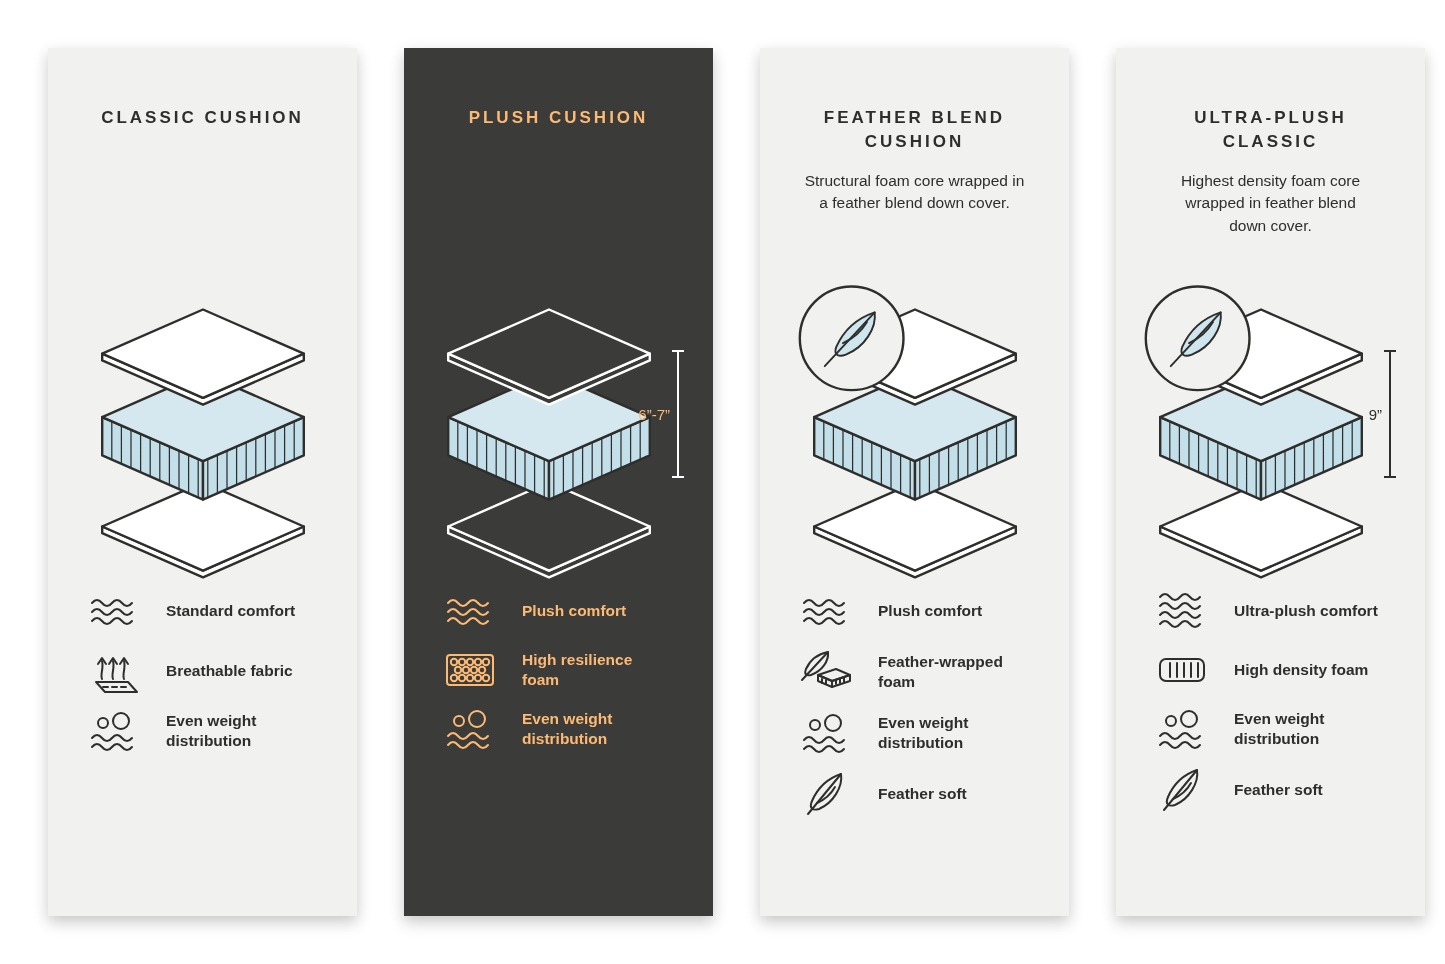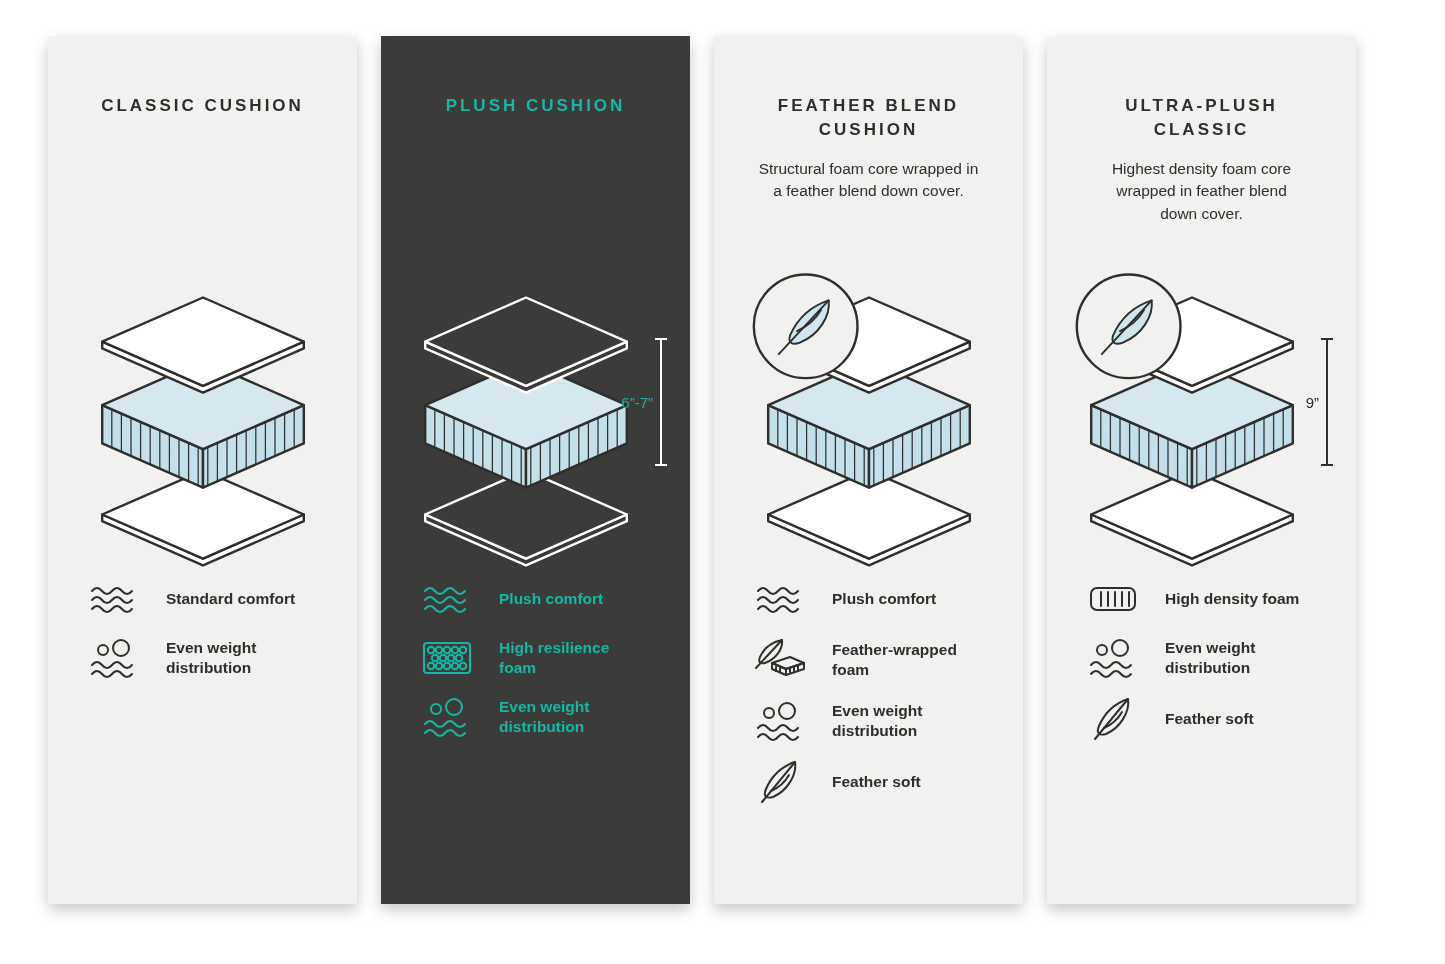--- a/index.html
+++ b/index.html
@@ -1,27 +1,27 @@
 <!DOCTYPE html>
 <html><head>
 <meta charset="utf-8">
 <style>
   html,body{margin:0;padding:0;}
   body{
     width:1445px;height:964px;background:#ffffff;overflow:hidden;
     font-family:"Liberation Sans","DejaVu Sans",sans-serif;color:#2e2e2c;
   }
-  .board{display:flex;gap:24px;padding:36px 0 0 48px;}
+  .board{display:flex;gap:47px;padding:48px 0 0 48px;}
   .card{
     width:309px;height:868px;box-sizing:border-box;
     background:var(--bg);padding:58px 26px 0;
     box-shadow:0 6px 14px rgba(0,0,0,0.22);
     --bg:#f1f1ef;--ink:#2e2e2c;color:#2e2e2c;
   }
-  .card.dark{--bg:#3b3b39;--ink:#ffffff;color:#14b8a6;}
+  .card.dark{--bg:#3b3b39;--ink:#ffffff;color:#fdba74;}
   .card-header{height:168px;}
   .title{
     margin:0;text-align:center;font-size:17px;font-weight:700;
     letter-spacing:3px;line-height:1.4;white-space:pre-line;
   }
   .desc{
     margin:16px auto 0;max-width:262px;text-align:center;
     font-size:15.5px;line-height:1.45;white-space:pre-line;
   }
   .diagram{position:relative;height:315px;display:flex;justify-content:center;}
@@ -29,21 +29,21 @@
   .has-measure .cushion{transform:translateX(-10px);}
   .slab{fill:#ffffff;stroke:var(--ink);stroke-width:2.5;stroke-linejoin:round;}
   .dark .slab{fill:#3b3b39;}
   .foam-top{fill:#d6e8ef;stroke:#2e2e2c;stroke-width:2.5;stroke-linejoin:round;}
   .foam-side{fill:#c3dfe9;stroke:#2e2e2c;stroke-width:2.5;stroke-linejoin:round;}
   .hatch{stroke:#2e2e2c;stroke-width:1.3;fill:none;}
   .badge-circle{fill:var(--bg);stroke:var(--ink);stroke-width:2.5;}
   .badge-feather{fill:#cfe6ee;stroke:#2e2e2c;stroke-width:2;stroke-linejoin:round;}
   .badge-line{fill:none;stroke:#2e2e2c;stroke-width:2;stroke-linecap:round;}
   .measure{
-    position:absolute;right:2px;top:76px;display:flex;align-items:center;gap:7px;
+    position:absolute;right:8px;top:76px;display:flex;align-items:center;gap:7px;
   }
   .measure-label{font-size:15px;white-space:nowrap;}
   .measure-line{width:2px;height:128px;background:var(--ink);position:relative;}
   .measure-line::before,.measure-line::after{
     content:"";position:absolute;left:-5px;width:12px;height:2px;background:var(--ink);
   }
   .measure-line::before{top:0;}
   .measure-line::after{bottom:0;}
   .features{list-style:none;margin:0;padding:0 0 0 12px;font-weight:bold;}
   .feature{display:flex;align-items:center;gap:24px;min-height:44px;margin-bottom:15px;}
@@ -76,20 +76,35 @@
     <ul class="features">
       <li class="feature">
         <span class="ficon">
           <svg width="52" height="34" viewBox="0 0 52 34">
               <path class="st" d="M4,9 q5,-6 10,0 t10,0 t10,0 t10,0"></path>
               <path class="st" d="M4,18 q5,-6 10,0 t10,0 t10,0 t10,0"></path>
               <path class="st" d="M4,27 q5,-6 10,0 t10,0 t10,0 t10,0"></path>
             </svg>
         </span>
         <span class="label">Standard comfort</span>
+      </li>
+      <li class="feature">
+        <span class="ficon">
+          <svg width="54" height="46" viewBox="0 0 54 46">
+              <path class="st" d="M9,34 L41,34 L50,44 L18,44 Z"></path>
+              <path class="st" d="M16,39 h5 M25,39 h5 M34,39 h5"></path>
+              <path class="st" d="M15,31 C13,26 17,20 15,13"></path>
+              <path class="st" d="M11,16 L15,10 L19,16"></path>
+              <path class="st" d="M26,31 C24,26 28,20 26,13"></path>
+              <path class="st" d="M22,16 L26,10 L30,16"></path>
+              <path class="st" d="M37,31 C35,26 39,20 37,13"></path>
+              <path class="st" d="M33,16 L37,10 L41,16"></path>
+            </svg>
+        </span>
+        <span class="label">Breathable fabric</span>
       </li>
       <li class="feature">
         <span class="ficon">
           <svg width="52" height="44" viewBox="0 0 52 44">
               <circle class="st" cx="15" cy="14" r="5"></circle>
               <circle class="st" cx="33" cy="12" r="8"></circle>
               <path class="st" d="M4,29 q5,-6 10,0 t10,0 t10,0 t10,0"></path>
               <path class="st" d="M4,38 q5,-6 10,0 t10,0 t10,0 t10,0"></path>
             </svg>
         </span>
@@ -274,20 +289,31 @@
         </g>
       </svg>
       <div class="measure">
         <span class="measure-label">9”</span>
         <span class="measure-line"></span>
       </div>
     </div>
     <ul class="features">
       <li class="feature">
         <span class="ficon">
+          <svg width="52" height="42" viewBox="0 0 52 42">
+              <path class="st" d="M4,7 q5,-6 10,0 t10,0 t10,0 t10,0"></path>
+              <path class="st" d="M4,16 q5,-6 10,0 t10,0 t10,0 t10,0"></path>
+              <path class="st" d="M4,25 q5,-6 10,0 t10,0 t10,0 t10,0"></path>
+              <path class="st" d="M4,34 q5,-6 10,0 t10,0 t10,0 t10,0"></path>
+            </svg>
+        </span>
+        <span class="label">Ultra-plush comfort</span>
+      </li>
+      <li class="feature">
+        <span class="ficon">
           <svg width="54" height="40" viewBox="0 0 54 40">
               <rect class="st" x="5" y="9" width="44" height="22" rx="6"></rect>
               <path class="st" d="M15,13v14M22,13v14M29,13v14M36,13v14M43,13v14"></path>
             </svg>
         </span>
         <span class="label">High density foam</span>
       </li>
       <li class="feature">
         <span class="ficon">
           <svg width="52" height="44" viewBox="0 0 52 44">

